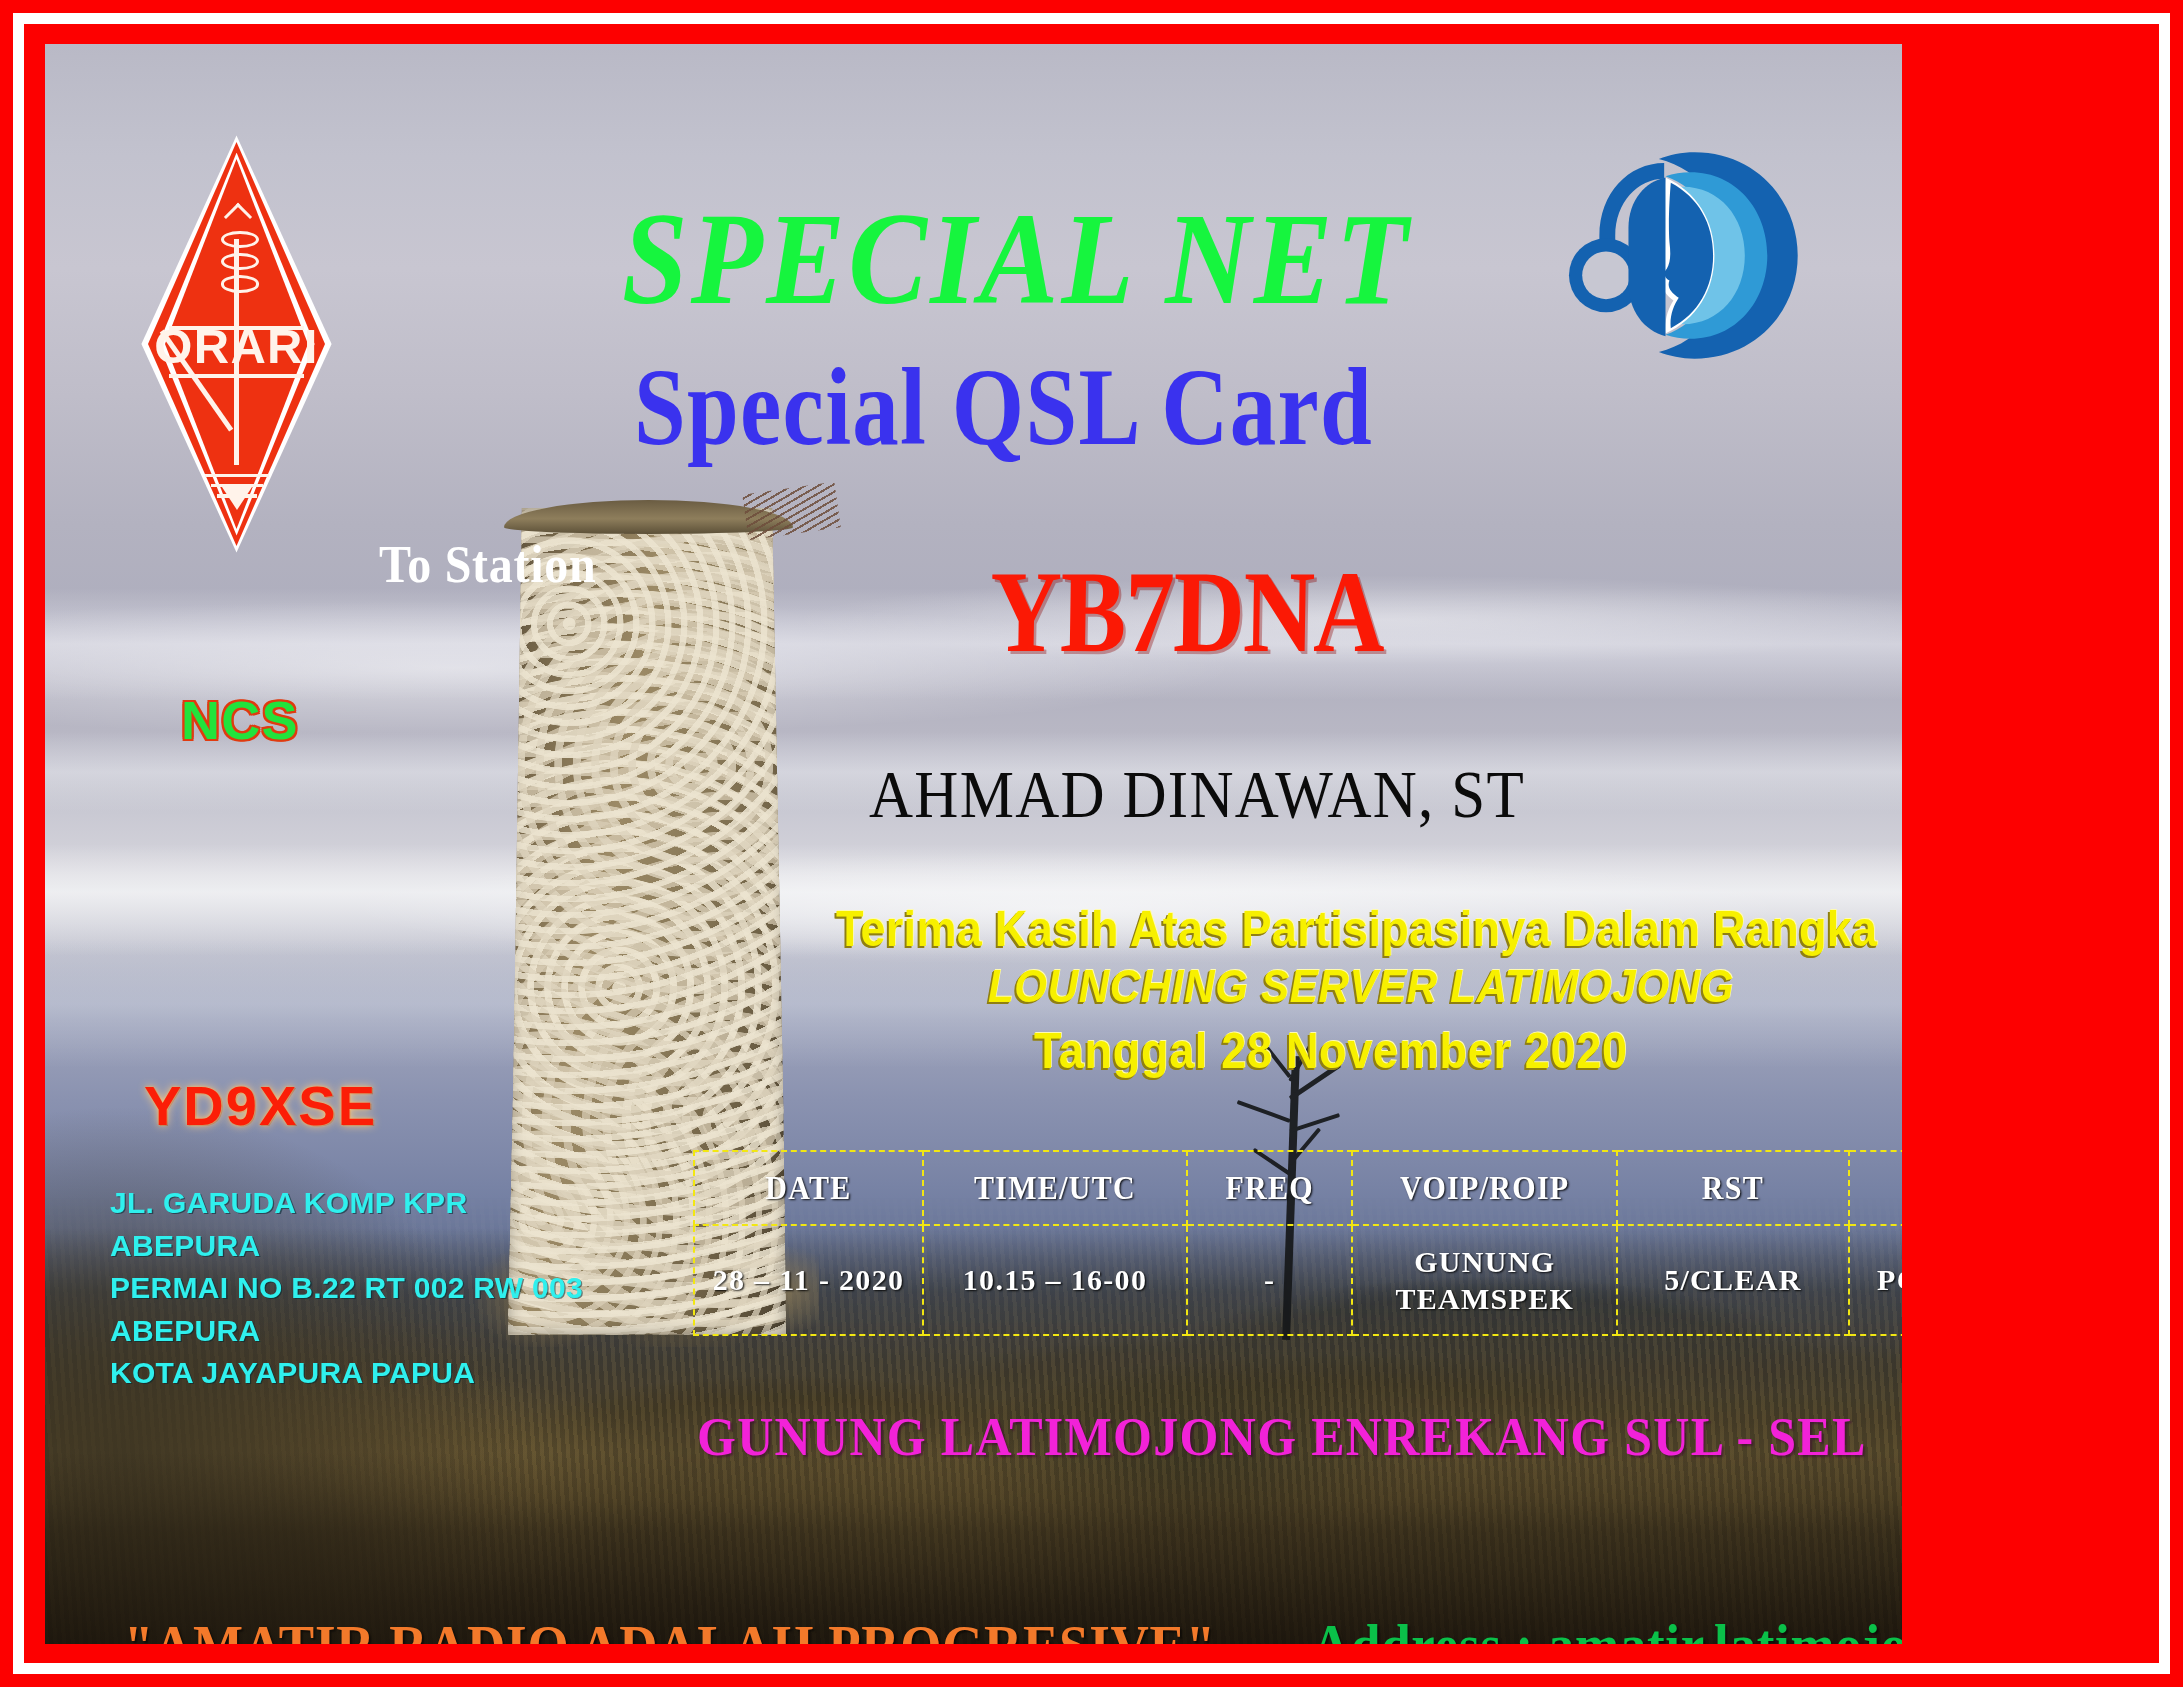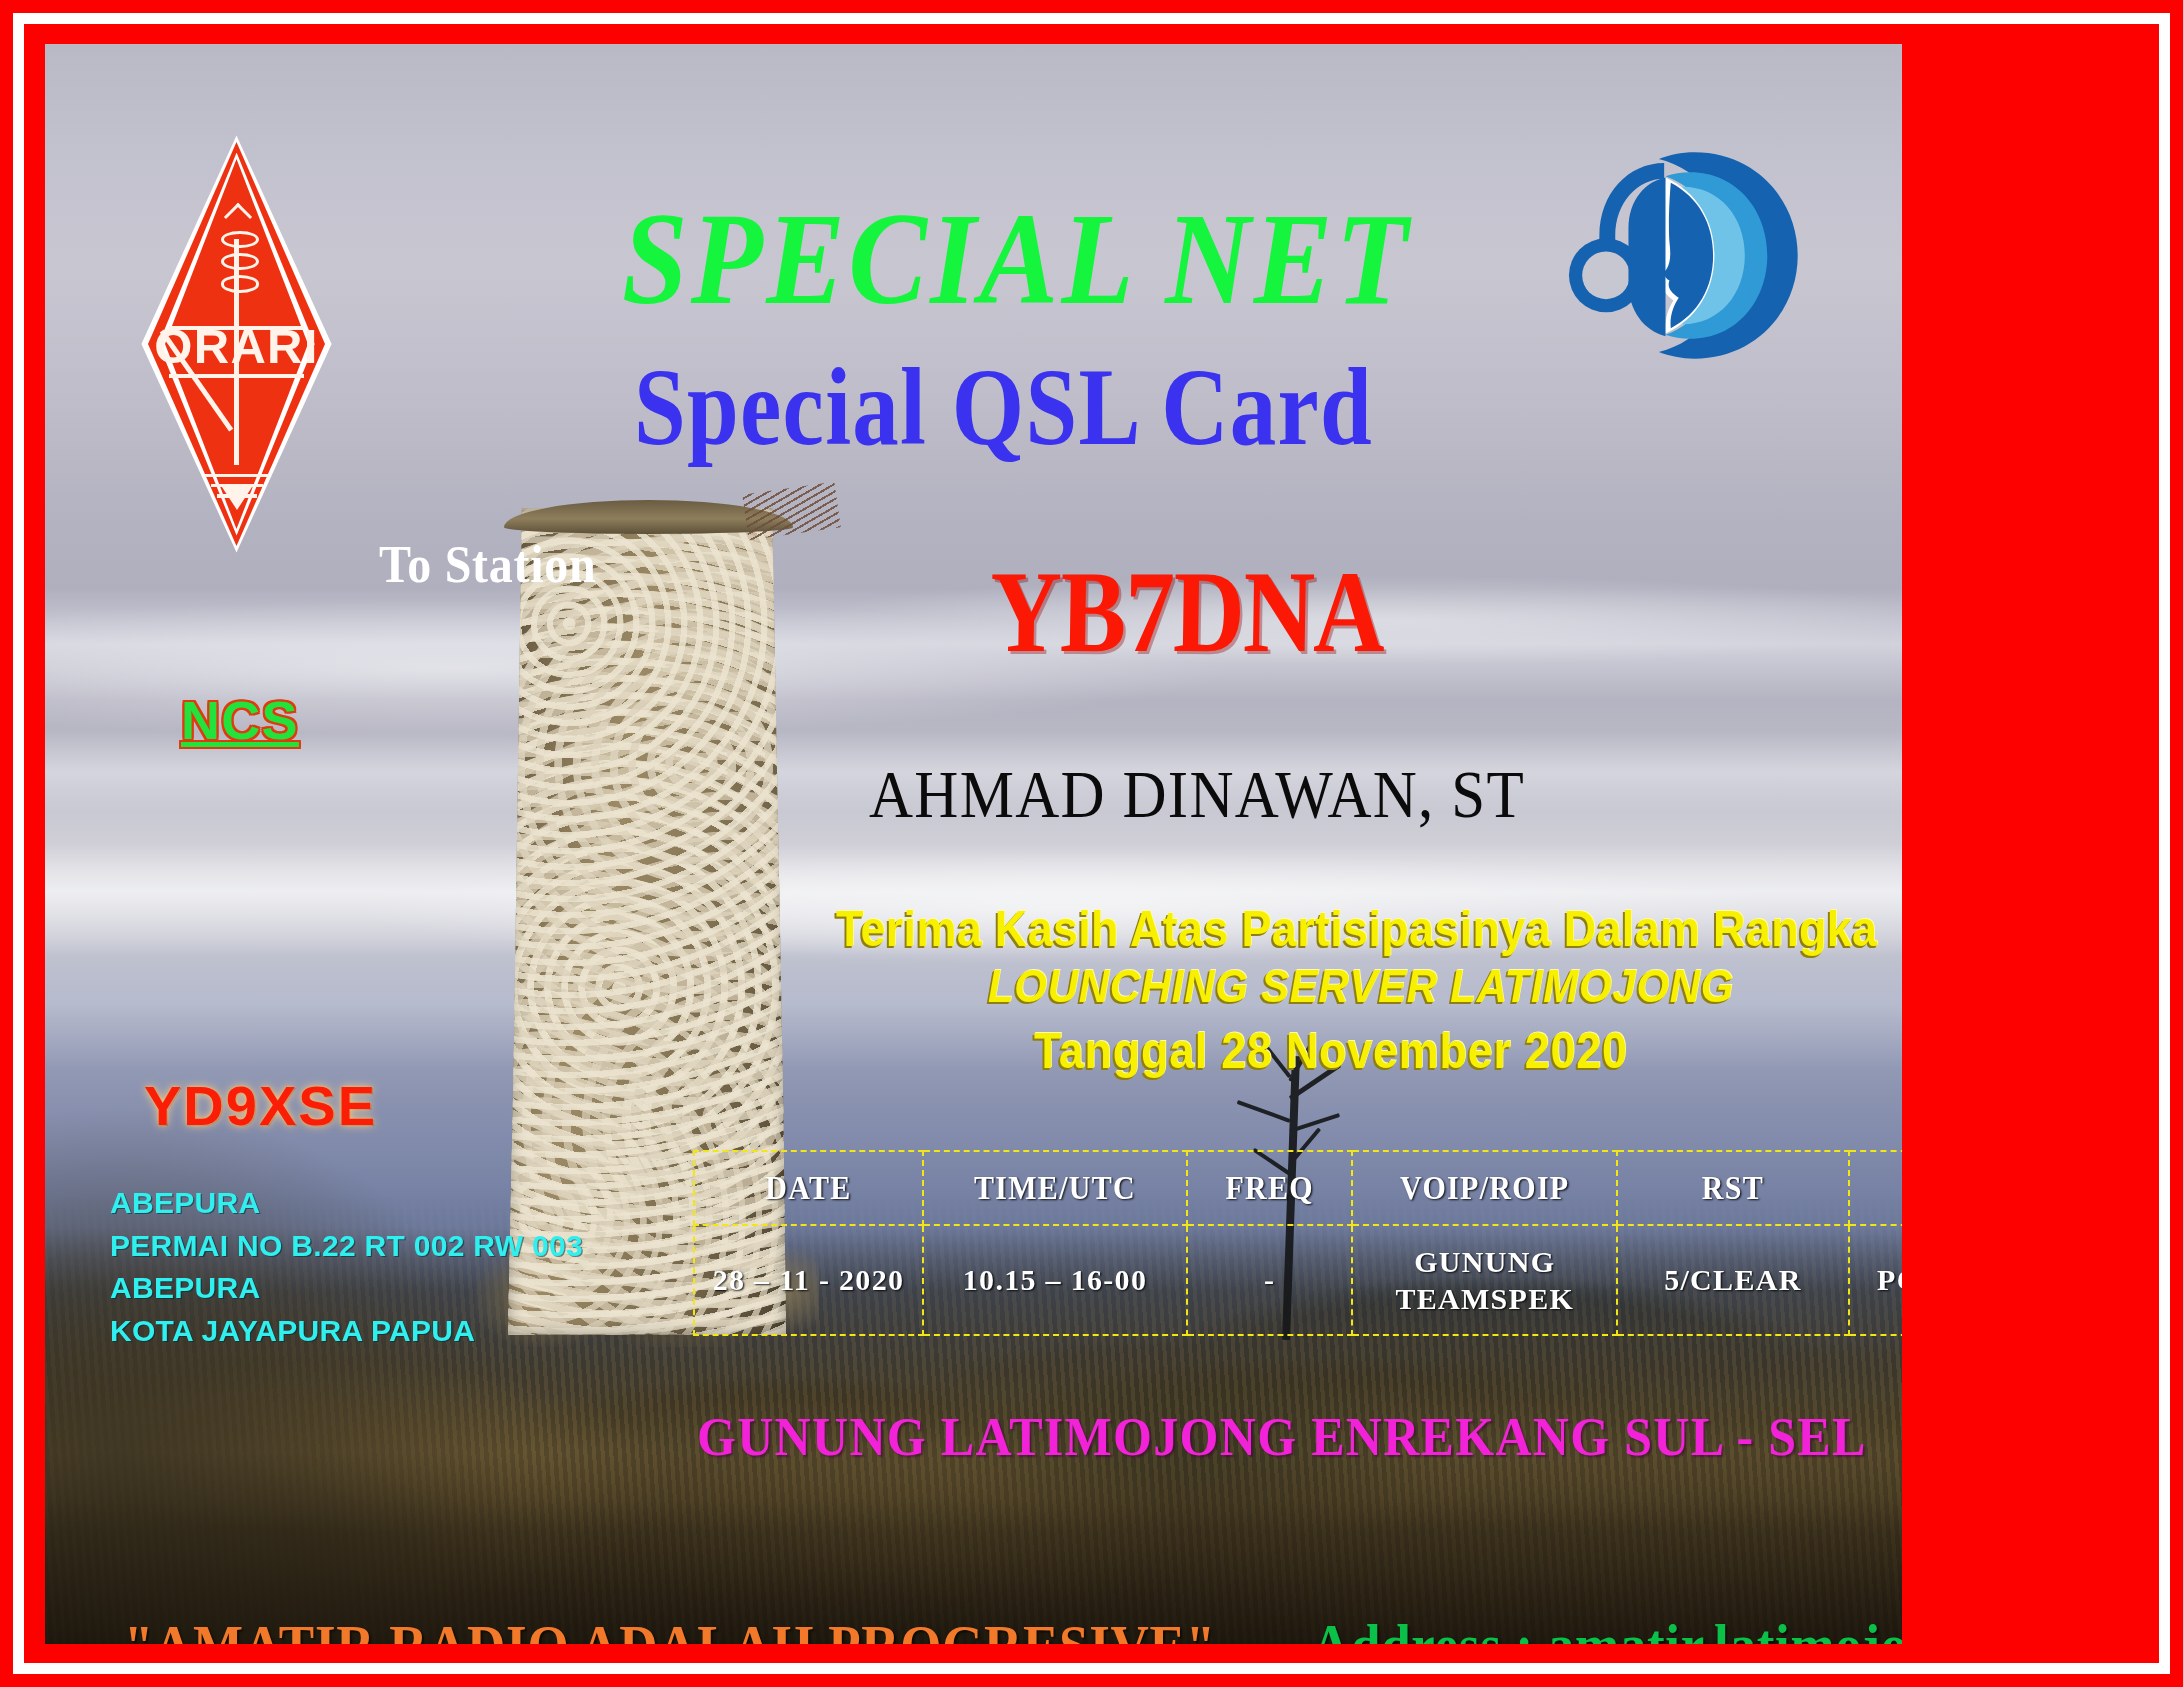--- a/index.html
+++ b/index.html
@@ -153,21 +153,21 @@
   #orari .cone{position:absolute;left:50%;margin-left:-17px;bottom:9%;width:0;height:0;
      border-left:17px solid transparent;border-right:17px solid transparent;border-top:26.5px solid #fff3ea;}
 
   
   #hp-logo{position:absolute;right:99px;top:99px;width:238px;height:225px;}
 
   
   #ncs{left:136px;top:645px;font-family:"Liberation Sans",sans-serif;font-weight:700;font-size:54px;
      color:#22e33c;letter-spacing:1.3px;
      text-shadow:-2px 0 0 #e03b10, 2px 0 0 #e03b10, 0 -2px 0 #e03b10, 0 2px 0 #e03b10,
-                 -2px -2px 0 #e03b10, 2px 2px 0 #e03b10, 2px -2px 0 #e03b10, -2px 2px 0 #e03b10;text-decoration:underline;}
+                 -2px -2px 0 #e03b10, 2px 2px 0 #e03b10, 2px -2px 0 #e03b10, -2px 2px 0 #e03b10;}
 
   
   #opphoto{position:absolute;left:63px;top:731px;width:278px;height:278px;}
 
   
   #yd9xse{left:99px;top:1029px;font-family:"Liberation Sans",sans-serif;font-weight:700;font-size:56px;
      color:#fb1e07;letter-spacing:2px;
      text-shadow:0 0 9.3px #ffd089, 0 0 2.6px #ff9d34, 1.3px 1.3px 0 rgba(120,30,0,.4);}
 
   
@@ -362,20 +362,21 @@
           <circle cx="224" cy="352" r="17" fill="#f05a10"></circle>
           <rect x="216" y="366" width="18" height="28" fill="#c9c9c9"></rect>
           <rect x="204" y="390" width="44" height="36" rx="4" fill="#d3a52a" stroke="#6c5212" stroke-width="3"></rect>
         </g>
       </svg>
     </div>
 
     <div class="abs" id="yd9xse">YD9XSE</div>
 
     <div id="addr">
+      <div>JL. GARUDA KOMP KPR</div>
       <div>ABEPURA</div>
       <div>PERMAI NO B.22 RT 002 RW 003</div>
       <div>ABEPURA</div>
       <div>KOTA JAYAPURA PAPUA</div>
     </div>
 
     <div class="abs" id="title1">
       <span class="shift">SPECIAL NET</span>
     </div>
     <div class="abs" id="title2">

